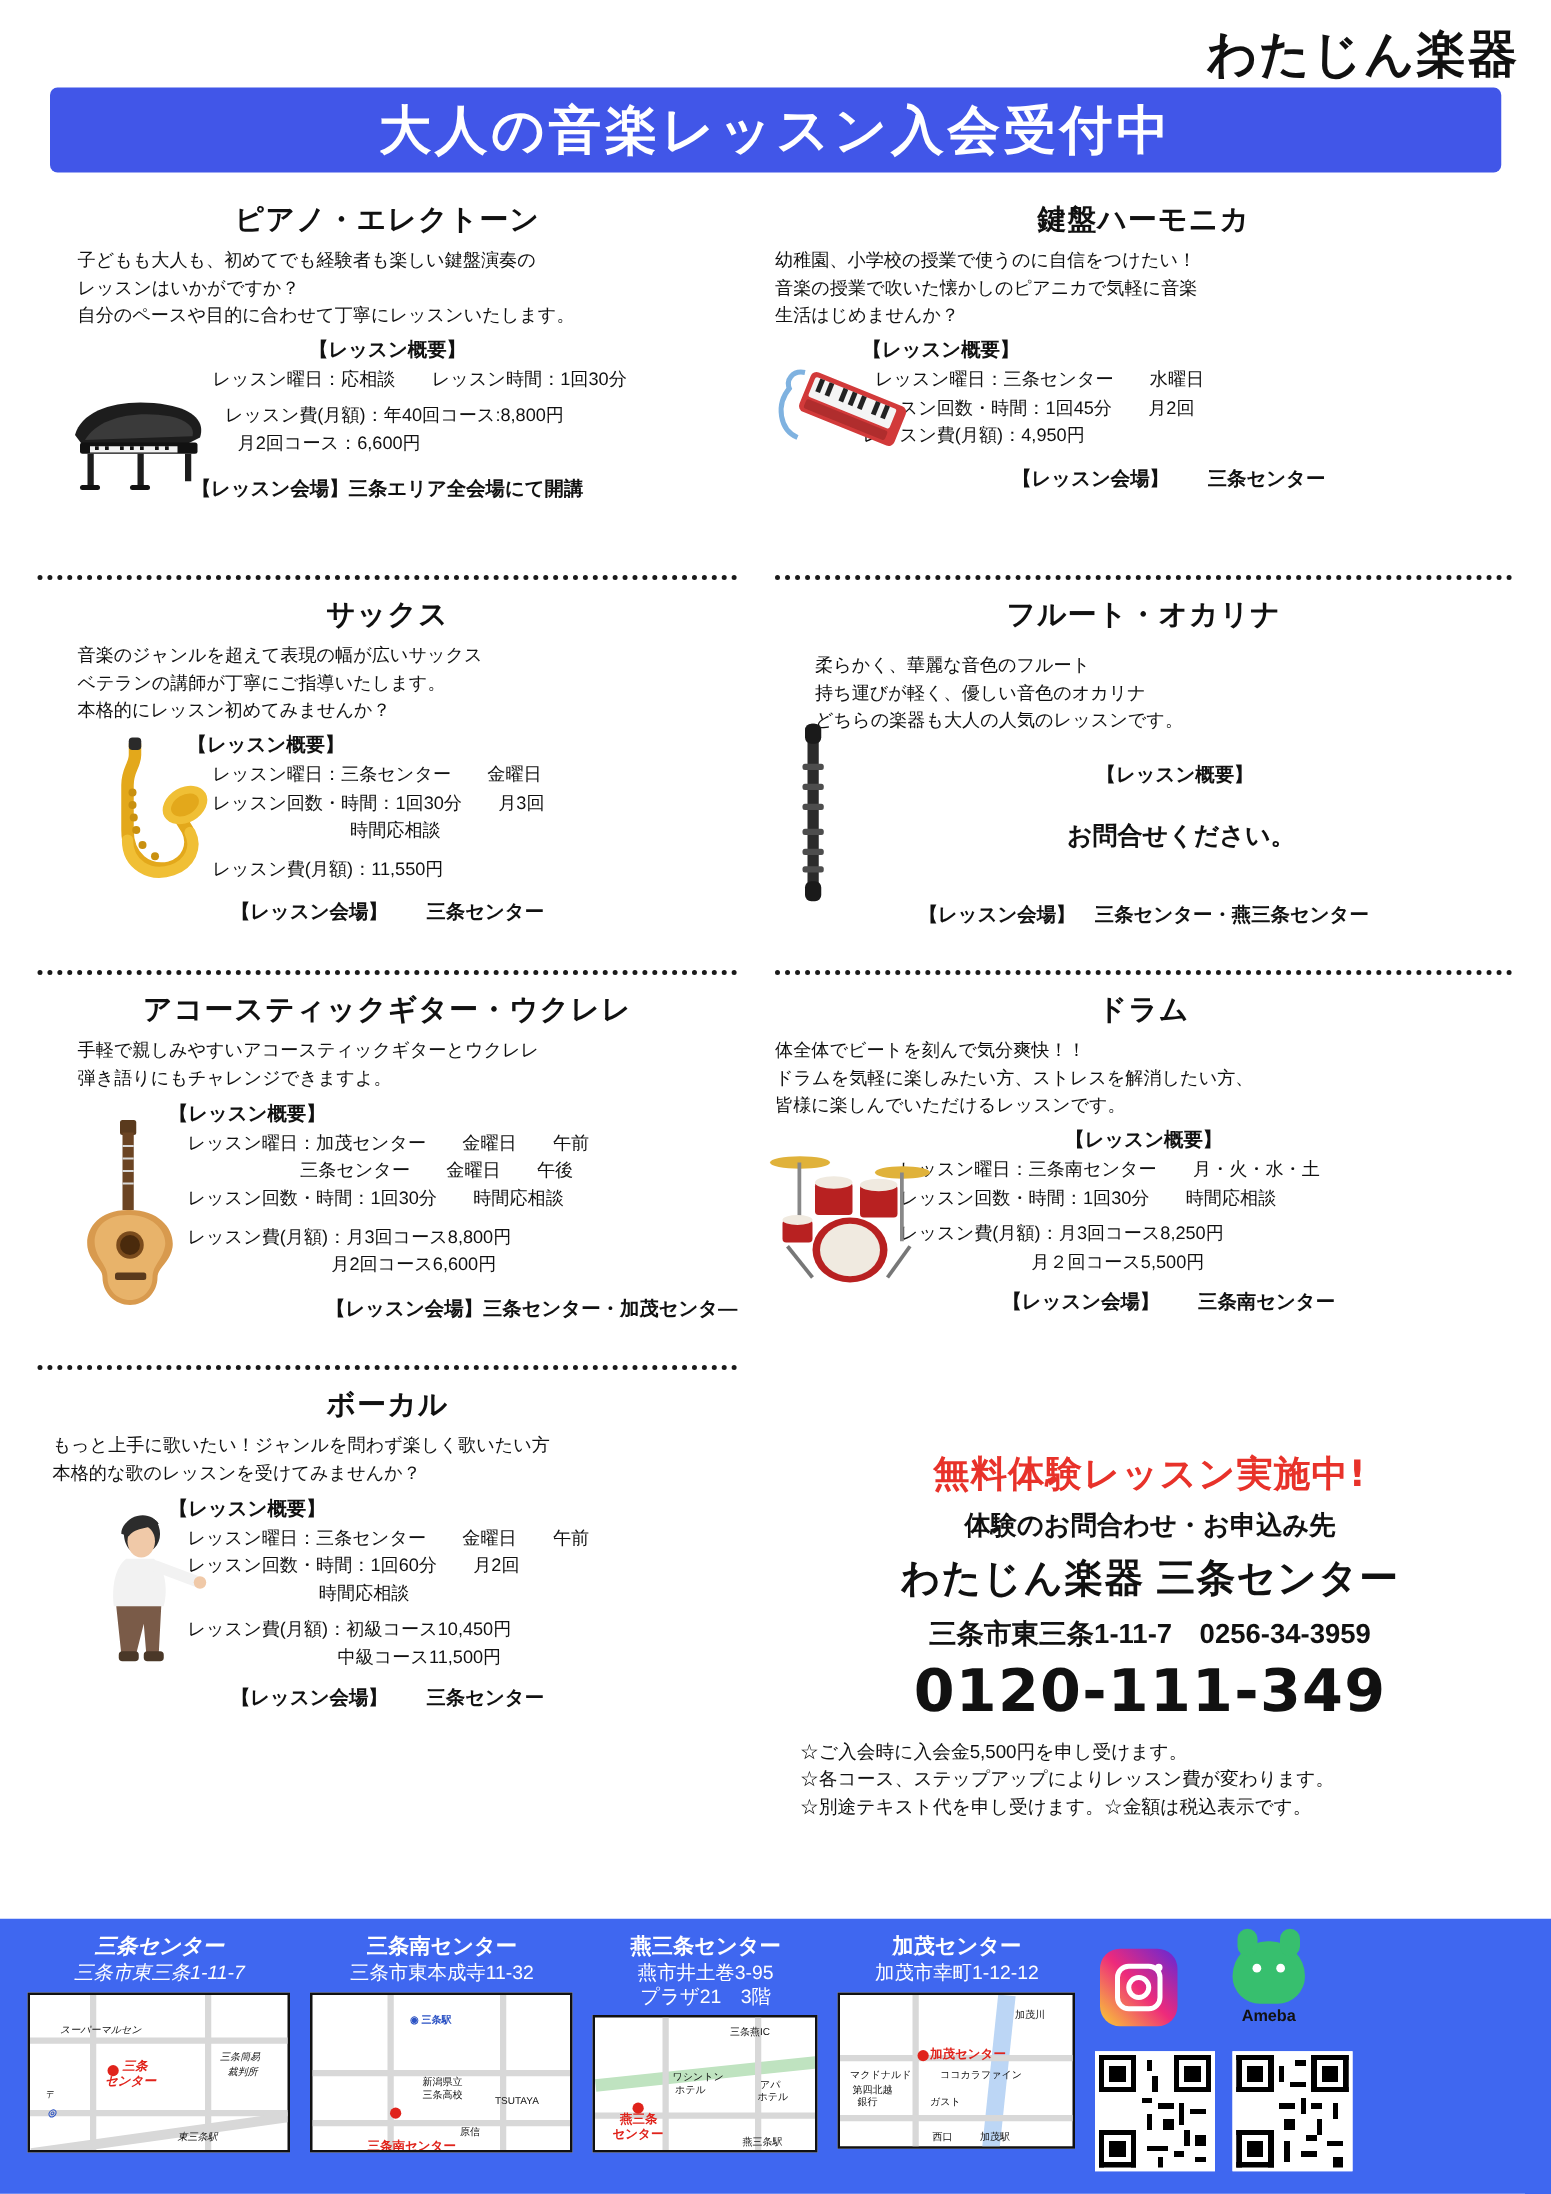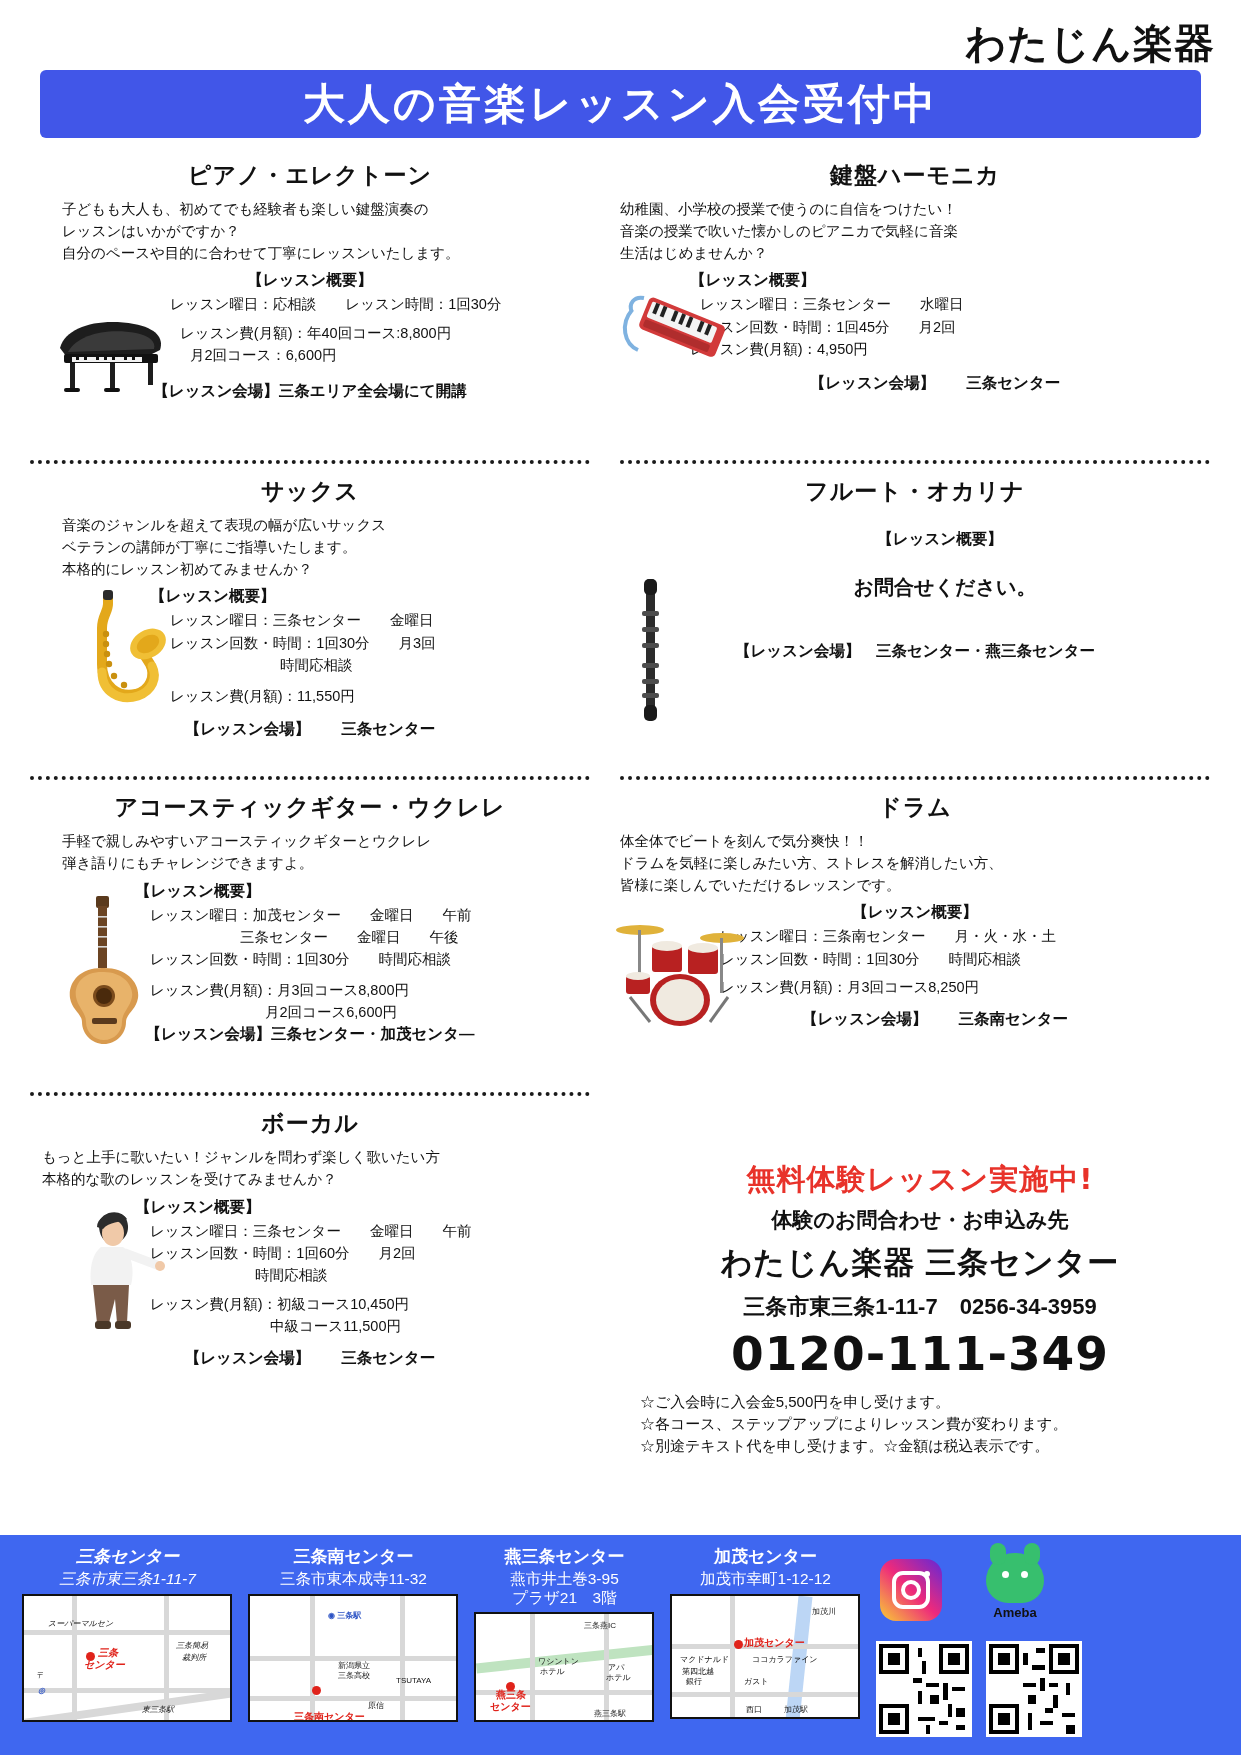--- a/index.html
+++ b/index.html
@@ -211,21 +211,21 @@
         <span>弾き語りにもチャレンジできますよ。</span>
       </p>
       <div class="summary-h l" style="padding-left:105px;">【レッスン概要】</div>
       <div class="rows">
         <div class="r indent-3">レッスン曜日：加茂センター　　金曜日　　午前</div>
         <div class="r" style="padding-left:210px;">三条センター　　金曜日　　午後</div>
         <div class="r indent-3">レッスン回数・時間：1回30分　　時間応相談</div>
         <div class="r indent-3" style="margin-top:8px;">レッスン費(月額)：月3回コース8,800円</div>
         <div class="r" style="padding-left:235px;">月2回コース6,600円</div>
       </div>
-      <div class="venue" style="margin-top:0;">【レッスン会場】三条センター・加茂センタ—</div>
+      <div class="venue" style="margin-top:13px;text-align:right;">【レッスン会場】三条センター・加茂センタ—</div>
 
       <div class="art" style="left:22px; top:100px; width:105px; height:160px;">
         <svg viewBox="0 0 105 160" width="105" height="160">
           <rect x="44" y="4" width="13" height="12" rx="2" fill="#5a3a1d"></rect>
           <rect x="46" y="14" width="9" height="62" fill="#6b4423"></rect>
           <g fill="#d8d8d8">
             <rect x="46" y="24" width="9" height="1.6"></rect>
               <rect x="46" y="34" width="9" height="1.6"></rect>
             <rect x="46" y="44" width="9" height="1.6"></rect>
               <rect x="46" y="54" width="9" height="1.6"></rect>
@@ -309,20 +309,25 @@
             <rect x="32" y="53" width="70" height="8" rx="2" fill="#b02d2d"></rect>
           </g>
         </svg>
       </div>
     </div>
 
     <div class="dots"></div>
 
     <div class="sec" style="height:290px;">
       <h2>フルート・オカリナ</h2>
+      <p class="lead" style="padding-left:32px; margin-top:16px;">
+        <span>柔らかく、華麗な音色のフルート</span><br>
+        <span>持ち運びが軽く、優しい音色のオカリナ</span><br>
+        <span>どちらの楽器も大人の人気のレッスンです。</span>
+      </p>
       <div class="summary-h" style="margin-top:22px; padding-left:50px;">【レッスン概要】</div>
       <div class="summary-h" style="margin-top:24px; font-size:20px; padding-left:60px;">お問合せください。</div>
       <div class="venue" style="margin-top:40px;">【レッスン会場】　三条センター・燕三条センター</div>
 
       <div class="art" style="left:0px; top:95px; width:60px; height:160px;">
         <svg viewBox="0 0 60 160" width="60" height="160">
           <rect x="26" y="8" width="9" height="140" rx="4" fill="#2b2b2b"></rect>
           <rect x="24" y="8" width="13" height="16" rx="5" fill="#1a1a1a"></rect>
           <rect x="24" y="134" width="13" height="16" rx="5" fill="#1a1a1a"></rect>
           <g fill="#4d4d4d">
@@ -344,20 +349,21 @@
       <p class="lead">
         <span>体全体でビートを刻んで気分爽快！！</span><br>
         <span>ドラムを気軽に楽しみたい方、ストレスを解消したい方、</span><br>
         <span>皆様に楽しんでいただけるレッスンです。</span>
       </p>
       <div class="summary-h">【レッスン概要】</div>
       <div class="rows">
         <div class="r" style="padding-left:100px;">レッスン曜日：三条南センター　　月・火・水・土</div>
         <div class="r" style="padding-left:100px;">レッスン回数・時間：1回30分　　時間応相談</div>
         <div class="r" style="padding-left:100px; margin-top:6px;">レッスン費(月額)：月3回コース8,250円</div>
+        <div class="r" style="padding-left:205px;">月２回コース5,500円</div>
       </div>
       <div class="venue" style="margin-top:10px; padding-left:40px;">【レッスン会場】　　三条南センター</div>
 
       <div class="art" style="left:-10px; top:110px; width:140px; height:130px;">
         <svg viewBox="0 0 140 130" width="140" height="130">
           <ellipse cx="30" cy="28" rx="24" ry="5" fill="#e0b23a"></ellipse>
           <ellipse cx="112" cy="36" rx="22" ry="5" fill="#e0b23a"></ellipse>
           <rect x="28" y="28" width="3" height="60" fill="#888"></rect>
           <rect x="110" y="36" width="3" height="55" fill="#888"></rect>
           <rect x="42" y="44" width="30" height="26" rx="3" fill="#b82121"></rect>

